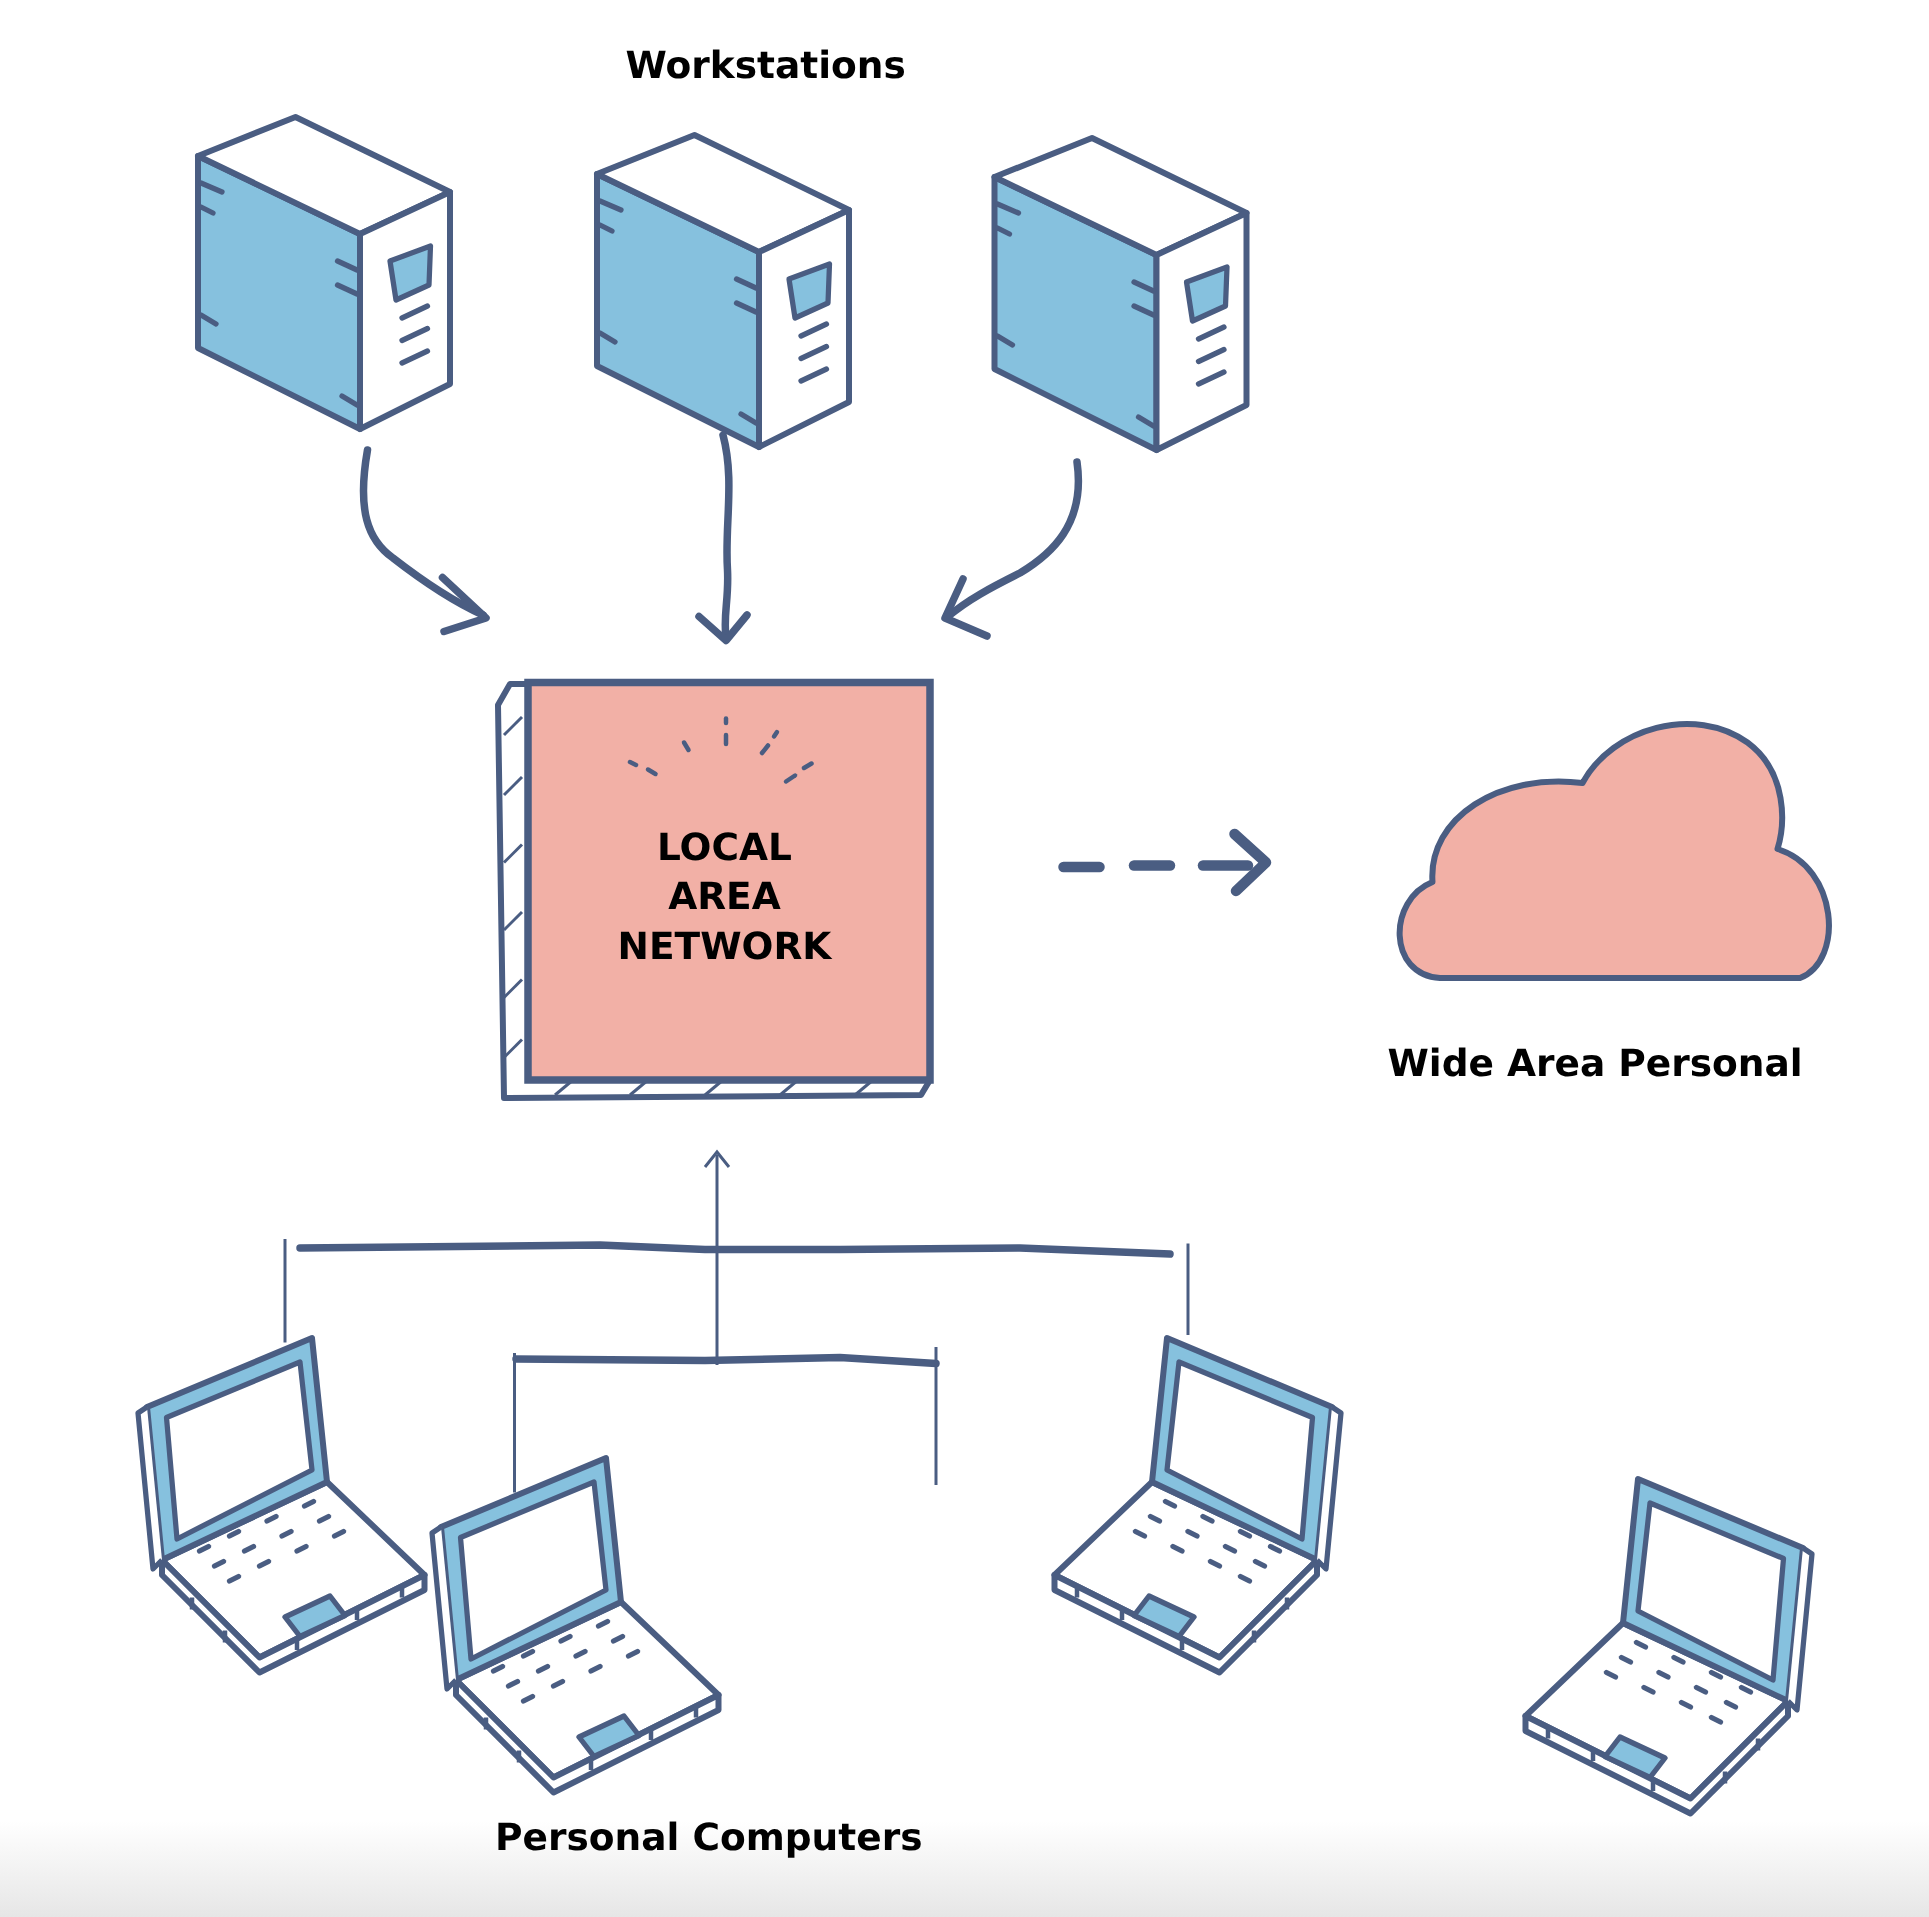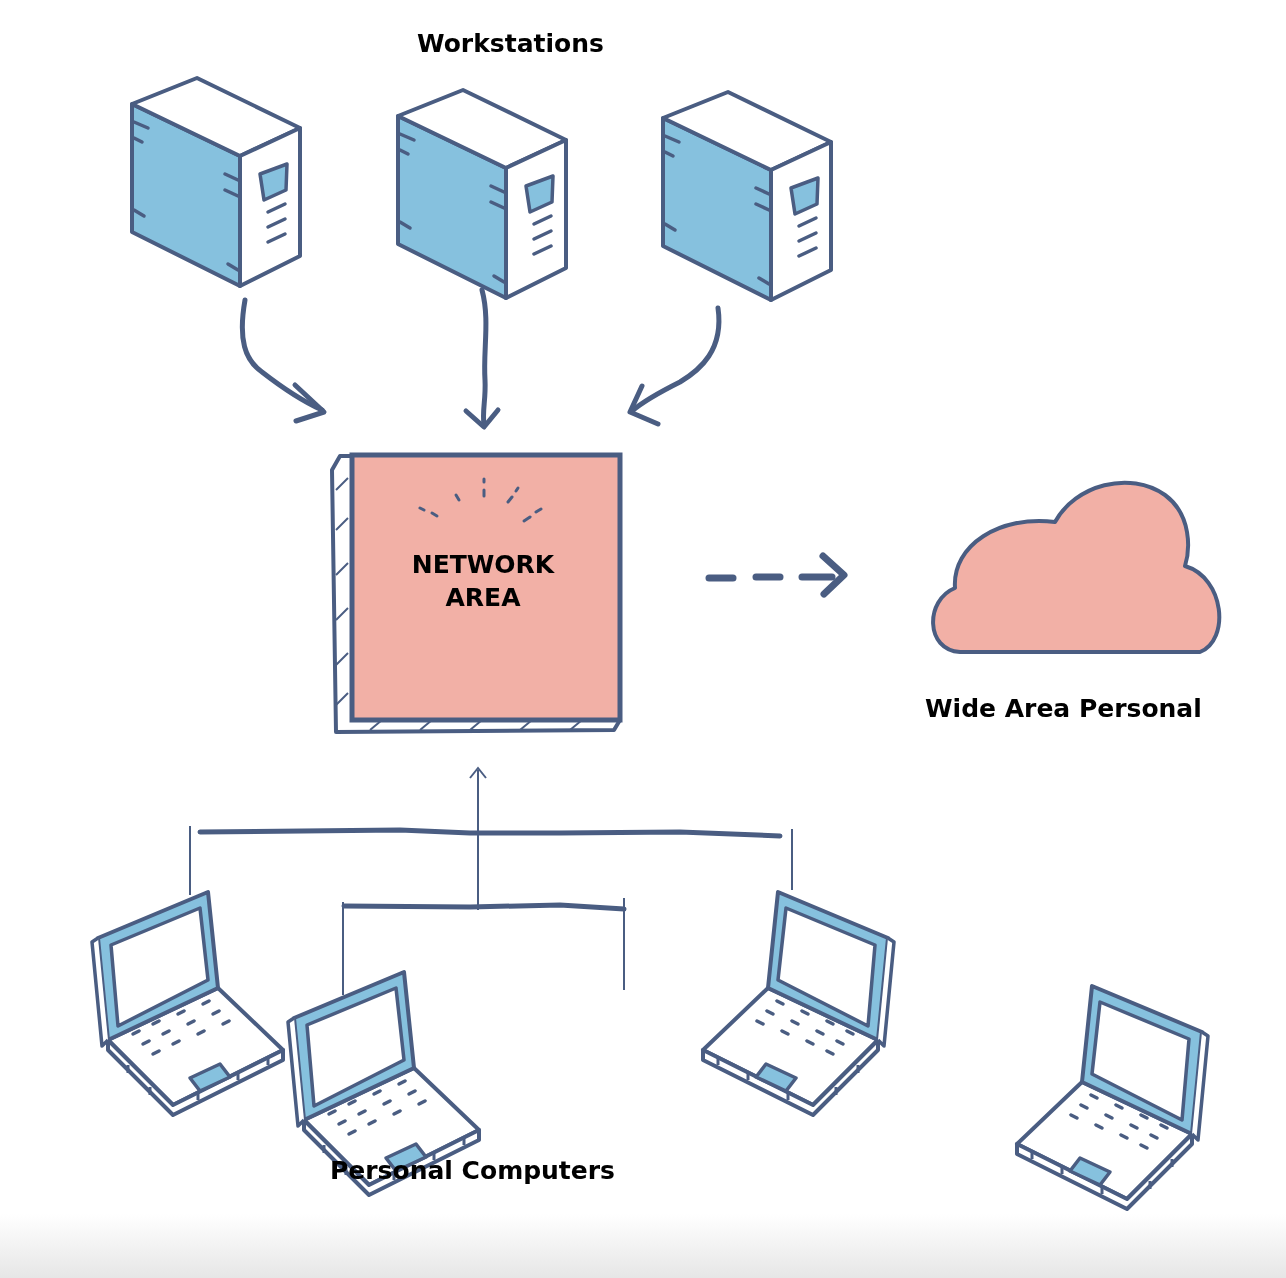--- a/index.html
+++ b/index.html
@@ -9,21 +9,21 @@
       font-family: "DejaVu Sans", sans-serif;
       position: relative;
     }
     #stage { position: absolute; left: 0; top: 0; width: 1286px; height: 1278px; }
     .label {
       position: absolute; font-family: "DejaVu Sans", sans-serif; font-weight: bold;
       color: #000; font-size: 25px; white-space: nowrap;
     }
     #lbl-workstations { left: 385px; top: 29px; margin-left: 32px; }
     #lbl-wan { left: 925px; top: 694px; }
-    #lbl-pc { left: 330px; top: 1156px; }
+    #lbl-pc { left: 330px; top: 1210px; }
     #lan-text {
       position: absolute; left: 352px; top: 548px; width: 262px;
       text-align: center; font-family: "DejaVu Sans", sans-serif; font-weight: bold;
       font-size: 25px; line-height: 33px; color: #000;
     }
     #lan-text div { display: block; }
   </style>
 </head>
 <body>
 
@@ -154,18 +154,19 @@
 
   <use href="#laptop" x="98" y="940"></use>
   <use href="#laptop" x="294" y="1020"></use>
   <use href="#laptop" transform="translate(1202,1034) scale(-1,1)"></use>
   <use href="#laptop" transform="translate(888,940) scale(-1,1)"></use>
 </svg>
 
 <div class="label" id="lbl-workstations">Workstations</div>
 
 <div id="lan-text">
+  <div>LOCAL</div>
+  <div>AREA</div>
   <div>NETWORK</div>
-  <div>AREA</div>
 </div>
 
 <div class="label" id="lbl-wan">Wide Area Personal</div>
 <div class="label" id="lbl-pc">Personal Computers</div>
 
 </body></html>

